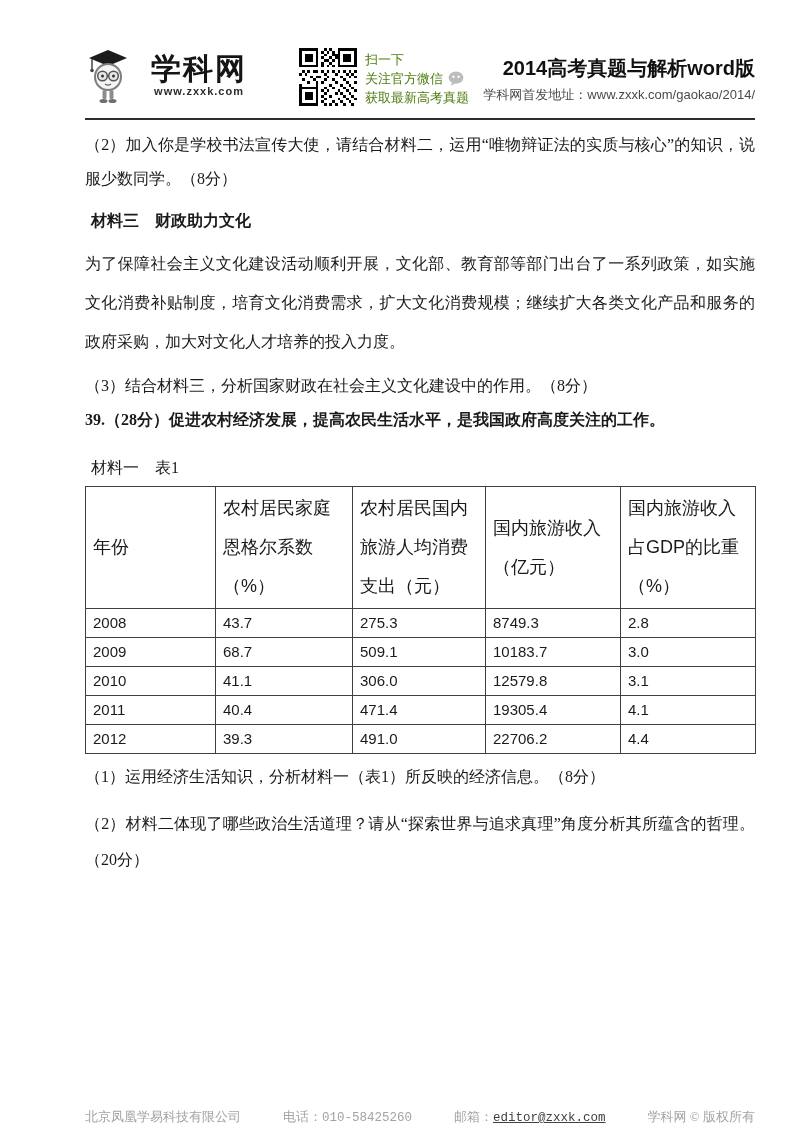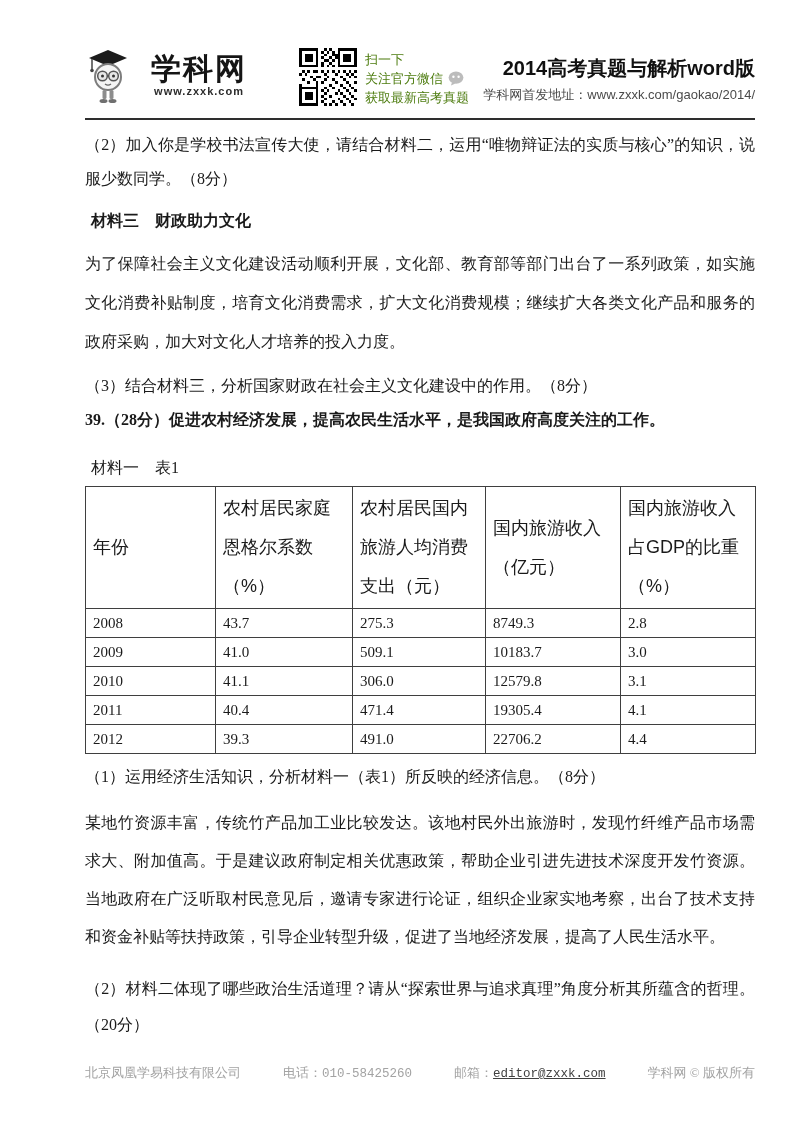--- a/index.html
+++ b/index.html
@@ -54,34 +54,34 @@
     text-align: left; vertical-align: middle;
     padding: 2px 7px;
     overflow: hidden;
   }
   .data-table th {
     font-family: "Liberation Sans", "DejaVu Sans", sans-serif;
     font-weight: normal; font-size: 18px;
     height: 73px; line-height: 39px;
   }
   .data-table td {
-    font-family: Liberation Serif, serif;
+    font-family: Liberation Sans, sans-serif;
     height: 22px; line-height: 24px;
   }
   .col1 { width: 130px; } .col2 { width: 137px; } .col3 { width: 133px; }
   .col4 { width: 135px; } .col5 { width: 135px; }
 
   .q1-line   { margin-top: 9px; line-height: 28px; }
   .mat2-title { margin-top: 13px; line-height: 28px; }
   .mat2-body { margin-top: 13px; line-height: 38px; }
   .q392-para { margin-top: 15px; line-height: 36px; }
 
   
   .footer {
-    position: absolute; left: 85px; top: 1064px; width: 670px;
+    position: absolute; left: 85px; top: 1108px; width: 670px;
     display: flex; align-items: baseline;
     font-size: 13px; color: #a3a3a3;
     font-family: "Liberation Serif", "DejaVu Serif", serif;
     white-space: nowrap;
     justify-content: space-between;
   }
   .footer .mono { font-family: "Liberation Mono", "DejaVu Sans Mono", monospace; font-size: 12.5px; }
   .footer .sep { flex: 1; }
   .footer-email { text-decoration: underline; color: #404040; }
 </style>
@@ -187,21 +187,21 @@
         </tr>
         <tr>
           <td>2008</td>
           <td>43.7</td>
           <td>275.3</td>
           <td>8749.3</td>
           <td>2.8</td>
         </tr>
         <tr>
           <td>2009</td>
-          <td>41.0</td>
+          <td>68.7</td>
           <td>509.1</td>
           <td>10183.7</td>
           <td>3.0</td>
         </tr>
         <tr>
           <td>2010</td>
           <td>41.1</td>
           <td>306.0</td>
           <td>12579.8</td>
           <td>3.1</td>
@@ -219,21 +219,20 @@
           <td>491.0</td>
           <td>22706.2</td>
           <td>4.4</td>
         </tr>
       </tbody>
     </table>
 
     <p class="para q1-line">（1）运用经济生活知识，分析材料一（表1）所反映的经济信息。（8分）</p>
 
 
-    <p class="para mat2-body">某地竹资源丰富，传统竹产品加工业比较发达。该地村民外出旅游时，发现竹纤维产品市场需求大、附加值高。于是建议政府制定相关优惠政策，帮助企业引进先进技术深度开发竹资源。当地政府在广泛听取村民意见后，邀请专家进行论证，组织企业家实地考察，出台了技术支持和资金补贴等扶持政策，引导企业转型升级，促进了当地经济发展，提高了人民生活水平。</p>
 
     <p class="para q392-para">（2）材料二体现了哪些政治生活道理？请从“探索世界与追求真理”角度分析其所蕴含的哲理。（20分）</p>
 
   </div>
 
   <div class="footer">
     <span>北京凤凰学易科技有限公司</span>
     <span class="sep"></span>
     <span>电话：</span>
     <span class="mono">010-58425260</span>

